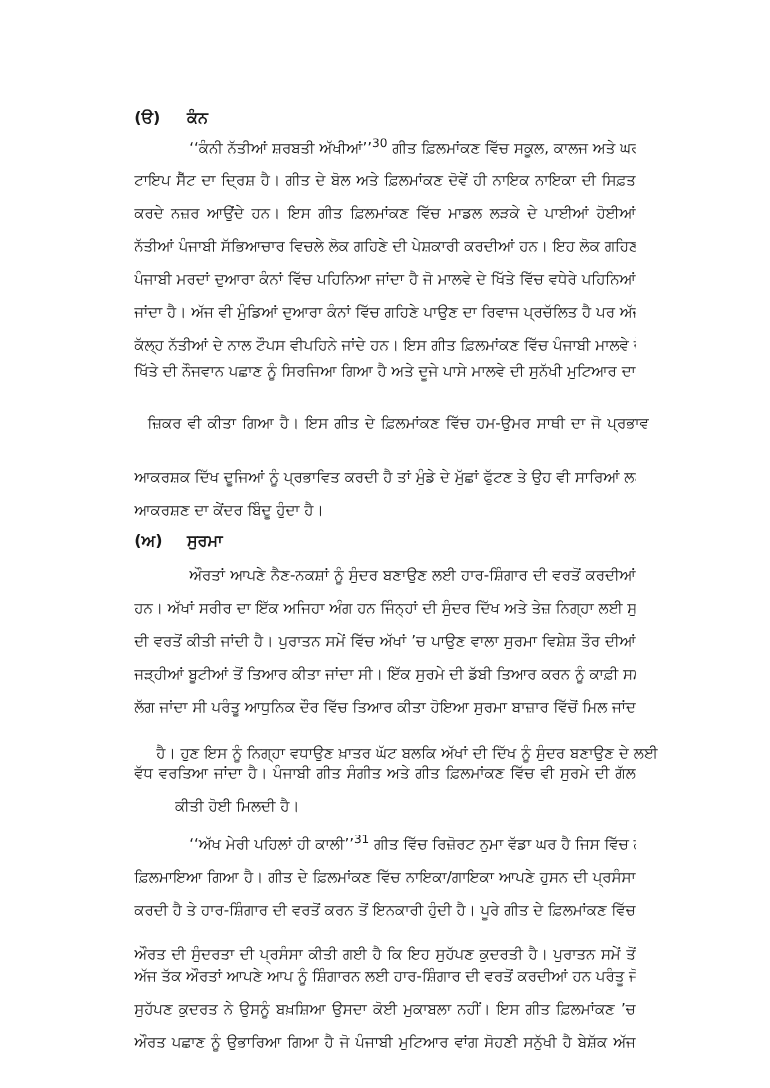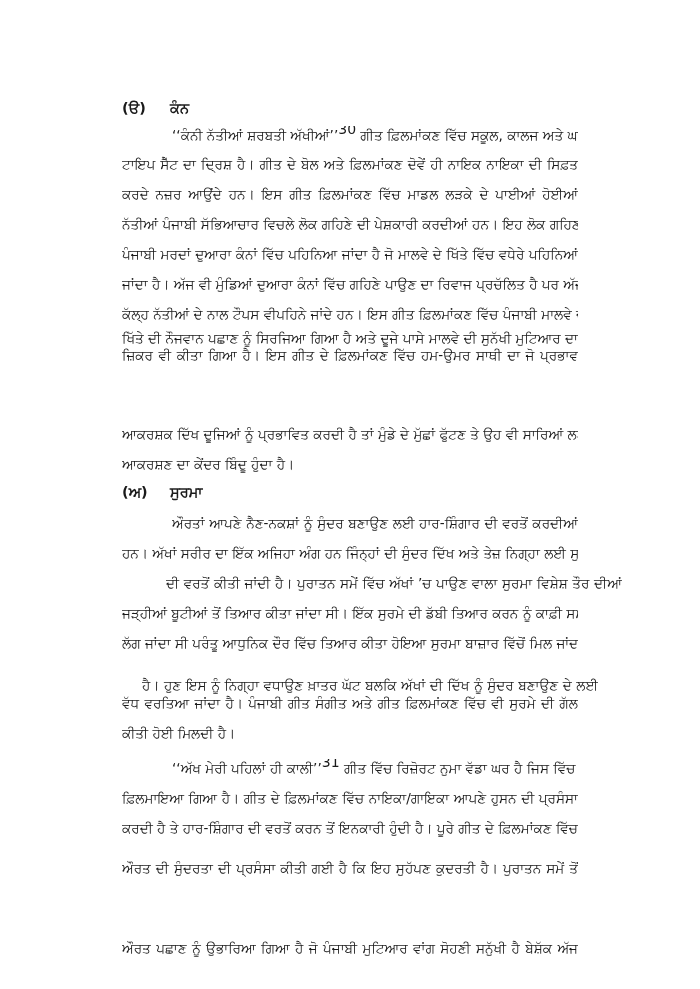--- a/index.html
+++ b/index.html
@@ -5,58 +5,60 @@
   html, body { margin:0; padding:0; background:#ffffff; }
   body { width:700px; height:989px; position:relative; overflow:hidden;
          font-family:"DejaVu Sans", sans-serif; color:#1a1a1a; }
   .page { position:absolute; left:0; top:0; width:700px; height:989px; }
   .heading { position:absolute; left:122px; font-size:14.5px; font-weight:bold; white-space:nowrap; }
   .heading .num { display:inline-block; width:48px; }
   .line { position:absolute; left:122px; width:456px; font-size:13.6px; line-height:18px;
           white-space:nowrap; text-align:justify; text-align-last:justify; overflow:hidden; }
   .line.indent { left:172px; width:406px; }
   .line.last { text-align-last:left; }
-  sup { font-size:14px; vertical-align:super; line-height:0; }
+  sup { font-size:11px; vertical-align:super; line-height:0; }
   .pagenum { position:absolute; top:938px; left:0; width:700px; text-align:center;
              font-family:"Liberation Serif", serif; font-size:15px; }
 </style>
 </head>
 <body>
 
 <div class="page">
 
   <div class="heading" style="top:100px;">
     <span class="num">(ੳ)</span><span>ਕੰਨ</span>
   </div>
 
   <div class="line indent" style="top:126px;"><span id="s0l0">‘‘ਕੰਨੀ ਨੱਤੀਆਂ ਸ਼ਰਬਤੀ ਅੱਖੀਆਂ’’<sup>30</sup> ਗੀਤ ਫ਼ਿਲਮਾਂਕਣ ਵਿੱਚ ਸਕੂਲ, ਕਾਲਜ ਅਤੇ ਘਰ</span></div>
   <div class="line" style="top:155px;">ਟਾਇਪ ਸੈੱਟ ਦਾ ਦ੍ਰਿਸ਼ ਹੈ। ਗੀਤ ਦੇ ਬੋਲ ਅਤੇ ਫ਼ਿਲਮਾਂਕਣ ਦੋਵੇਂ ਹੀ ਨਾਇਕ ਨਾਇਕਾ ਦੀ ਸਿਫ਼ਤ</div>
   <div class="line" style="top:185px;">ਕਰਦੇ ਨਜ਼ਰ ਆਉਂਦੇ ਹਨ। ਇਸ ਗੀਤ ਫ਼ਿਲਮਾਂਕਣ ਵਿੱਚ ਮਾਡਲ ਲੜਕੇ ਦੇ ਪਾਈਆਂ ਹੋਈਆਂ</div>
   <div class="line" style="top:215px;">ਨੱਤੀਆਂ ਪੰਜਾਬੀ ਸੱਭਿਆਚਾਰ ਵਿਚਲੇ ਲੋਕ ਗਹਿਣੇ ਦੀ ਪੇਸ਼ਕਾਰੀ ਕਰਦੀਆਂ ਹਨ। ਇਹ ਲੋਕ ਗਹਿਣਾ</div>
   <div class="line" style="top:245px;">ਪੰਜਾਬੀ ਮਰਦਾਂ ਦੁਆਰਾ ਕੰਨਾਂ ਵਿੱਚ ਪਹਿਨਿਆ ਜਾਂਦਾ ਹੈ ਜੋ ਮਾਲਵੇ ਦੇ ਖਿੱਤੇ ਵਿੱਚ ਵਧੇਰੇ ਪਹਿਨਿਆਂ</div>
   <div class="line" style="top:275px;">ਜਾਂਦਾ ਹੈ। ਅੱਜ ਵੀ ਮੁੰਡਿਆਂ ਦੁਆਰਾ ਕੰਨਾਂ ਵਿੱਚ ਗਹਿਣੇ ਪਾਉਣ ਦਾ ਰਿਵਾਜ ਪ੍ਰਚੱਲਿਤ ਹੈ ਪਰ ਅੱਜ</div>
   <div class="line" style="top:305px;">ਕੱਲ੍ਹ ਨੱਤੀਆਂ ਦੇ ਨਾਲ ਟੌਪਸ ਵੀਪਹਿਨੇ ਜਾਂਦੇ ਹਨ। ਇਸ ਗੀਤ ਫ਼ਿਲਮਾਂਕਣ ਵਿੱਚ ਪੰਜਾਬੀ ਮਾਲਵੇ ਦੇ</div>
   <div class="line" style="top:329px;">ਖਿੱਤੇ ਦੀ ਨੌਜਵਾਨ ਪਛਾਣ ਨੂੰ ਸਿਰਜਿਆ ਗਿਆ ਹੈ ਅਤੇ ਦੂਜੇ ਪਾਸੇ ਮਾਲਵੇ ਦੀ ਸੁਨੱਖੀ ਮੁਟਿਆਰ ਦਾ</div>
-  <div class="line" style="top:346px;">ਜ਼ਿਕਰ ਵੀ ਕੀਤਾ ਗਿਆ ਹੈ। ਇਸ ਗੀਤ ਦੇ ਫ਼ਿਲਮਾਂਕਣ ਵਿੱਚ ਹਮ-ਉਮਰ ਸਾਥੀ ਦਾ ਜੋ ਪ੍ਰਭਾਵ</div>
+  <div class="line" style="top:376px;margin-left:12px;">ਜ਼ਿਕਰ ਵੀ ਕੀਤਾ ਗਿਆ ਹੈ। ਇਸ ਗੀਤ ਦੇ ਫ਼ਿਲਮਾਂਕਣ ਵਿੱਚ ਹਮ-ਉਮਰ ਸਾਥੀ ਦਾ ਜੋ ਪ੍ਰਭਾਵ</div>
   <div class="line" style="top:425px;">ਆਕਰਸ਼ਕ ਦਿੱਖ ਦੂਜਿਆਂ ਨੂੰ ਪ੍ਰਭਾਵਿਤ ਕਰਦੀ ਹੈ ਤਾਂ ਮੁੰਡੇ ਦੇ ਮੁੱਛਾਂ ਫੁੱਟਣ ਤੇ ਉਹ ਵੀ ਸਾਰਿਆਂ ਲਈ</div>
   <div class="line last" style="top:455px;">ਆਕਰਸ਼ਣ ਦਾ ਕੇਂਦਰ ਬਿੰਦੂ ਹੁੰਦਾ ਹੈ।</div>
 
   <div class="heading" style="top:484px;">
     <span class="num">(ਅ)</span><span>ਸੁਰਮਾ</span>
   </div>
 
   <div class="line indent" style="top:514px;">ਔਰਤਾਂ ਆਪਣੇ ਨੈਣ-ਨਕਸ਼ਾਂ ਨੂੰ ਸੁੰਦਰ ਬਣਾਉਣ ਲਈ ਹਾਰ-ਸ਼ਿੰਗਾਰ ਦੀ ਵਰਤੋਂ ਕਰਦੀਆਂ</div>
   <div class="line" style="top:544px;">ਹਨ। ਅੱਖਾਂ ਸਰੀਰ ਦਾ ਇੱਕ ਅਜਿਹਾ ਅੰਗ ਹਨ ਜਿੰਨ੍ਹਾਂ ਦੀ ਸੁੰਦਰ ਦਿੱਖ ਅਤੇ ਤੇਜ਼ ਨਿਗ੍ਹਾ ਲਈ ਸੁਰਮੇ</div>
-  <div class="line" style="top:574px;margin-left:44px;">ਦੀ ਵਰਤੋਂ ਕੀਤੀ ਜਾਂਦੀ ਹੈ। ਪੁਰਾਤਨ ਸਮੇਂ ਵਿੱਚ ਅੱਖਾਂ ’ਚ ਪਾਉਣ ਵਾਲਾ ਸੁਰਮਾ ਵਿਸ਼ੇਸ਼ ਤੌਰ ਦੀਆਂ</div>
+  <div class="line" style="top:574px;">ਦੀ ਵਰਤੋਂ ਕੀਤੀ ਜਾਂਦੀ ਹੈ। ਪੁਰਾਤਨ ਸਮੇਂ ਵਿੱਚ ਅੱਖਾਂ ’ਚ ਪਾਉਣ ਵਾਲਾ ਸੁਰਮਾ ਵਿਸ਼ੇਸ਼ ਤੌਰ ਦੀਆਂ</div>
   <div class="line" style="top:604px;">ਜੜ੍ਹੀਆਂ ਬੂਟੀਆਂ ਤੋਂ ਤਿਆਰ ਕੀਤਾ ਜਾਂਦਾ ਸੀ। ਇੱਕ ਸੁਰਮੇ ਦੀ ਡੱਬੀ ਤਿਆਰ ਕਰਨ ਨੂੰ ਕਾਫ਼ੀ ਸਮਾਂ</div>
   <div class="line" style="top:634px;">ਲੱਗ ਜਾਂਦਾ ਸੀ ਪਰੰਤੂ ਆਧੁਨਿਕ ਦੌਰ ਵਿੱਚ ਤਿਆਰ ਕੀਤਾ ਹੋਇਆ ਸੁਰਮਾ ਬਾਜ਼ਾਰ ਵਿੱਚੋਂ ਮਿਲ ਜਾਂਦਾ</div>
   <div class="line" style="top:676px;margin-left:20px;">ਹੈ। ਹੁਣ ਇਸ ਨੂੰ ਨਿਗ੍ਹਾ ਵਧਾਉਣ ਖ਼ਾਤਰ ਘੱਟ ਬਲਕਿ ਅੱਖਾਂ ਦੀ ਦਿੱਖ ਨੂੰ ਸੁੰਦਰ ਬਣਾਉਣ ਦੇ ਲਈ</div>
   <div class="line" style="top:694px;">ਵੱਧ ਵਰਤਿਆ ਜਾਂਦਾ ਹੈ। ਪੰਜਾਬੀ ਗੀਤ ਸੰਗੀਤ ਅਤੇ ਗੀਤ ਫ਼ਿਲਮਾਂਕਣ ਵਿੱਚ ਵੀ ਸੁਰਮੇ ਦੀ ਗੱਲ</div>
-  <div class="line last" style="top:724px;">ਕੀਤੀ ਹੋਈ ਮਿਲਦੀ ਹੈ।</div>
+  <div class="line last" style="top:724px;margin-left:37px;">ਕੀਤੀ ਹੋਈ ਮਿਲਦੀ ਹੈ।</div>
 
   <div class="line indent" style="top:759px;"><span>‘‘ਅੱਖ ਮੇਰੀ ਪਹਿਲਾਂ ਹੀ ਕਾਲੀ’’<sup>31</sup> ਗੀਤ ਵਿੱਚ ਰਿਜ਼ੋਰਟ ਨੁਮਾ ਵੱਡਾ ਘਰ ਹੈ ਜਿਸ ਵਿੱਚ ਗੀਤ</span></div>
   <div class="line" style="top:789px;">ਫ਼ਿਲਮਾਇਆ ਗਿਆ ਹੈ। ਗੀਤ ਦੇ ਫ਼ਿਲਮਾਂਕਣ ਵਿੱਚ ਨਾਇਕਾ/ਗਾਇਕਾ ਆਪਣੇ ਹੁਸਨ ਦੀ ਪ੍ਰਸੰਸਾ</div>
   <div class="line" style="top:819px;">ਕਰਦੀ ਹੈ ਤੇ ਹਾਰ-ਸ਼ਿੰਗਾਰ ਦੀ ਵਰਤੋਂ ਕਰਨ ਤੋਂ ਇਨਕਾਰੀ ਹੁੰਦੀ ਹੈ। ਪੂਰੇ ਗੀਤ ਦੇ ਫ਼ਿਲਮਾਂਕਣ ਵਿੱਚ</div>
   <div class="line" style="top:827px;margin-top:32px;">ਔਰਤ ਦੀ ਸੁੰਦਰਤਾ ਦੀ ਪ੍ਰਸੰਸਾ ਕੀਤੀ ਗਈ ਹੈ ਕਿ ਇਹ ਸੁਹੱਪਣ ਕੁਦਰਤੀ ਹੈ। ਪੁਰਾਤਨ ਸਮੇਂ ਤੋਂ</div>
+  <div class="line" style="top:879px;">ਅੱਜ ਤੱਕ ਔਰਤਾਂ ਆਪਣੇ ਆਪ ਨੂੰ ਸ਼ਿੰਗਾਰਨ ਲਈ ਹਾਰ-ਸ਼ਿੰਗਾਰ ਦੀ ਵਰਤੋਂ ਕਰਦੀਆਂ ਹਨ ਪਰੰਤੂ ਜੋ</div>
+  <div class="line" style="top:909px;">ਸੁਹੱਪਣ ਕੁਦਰਤ ਨੇ ਉਸਨੂੰ ਬਖ਼ਸ਼ਿਆ ਉਸਦਾ ਕੋਈ ਮੁਕਾਬਲਾ ਨਹੀਂ। ਇਸ ਗੀਤ ਫ਼ਿਲਮਾਂਕਣ ’ਚ</div>
   <div class="line" style="top:939px;">ਔਰਤ ਪਛਾਣ ਨੂੰ ਉਭਾਰਿਆ ਗਿਆ ਹੈ ਜੋ ਪੰਜਾਬੀ ਮੁਟਿਆਰ ਵਾਂਗ ਸੋਹਣੀ ਸਨੁੱਖੀ ਹੈ ਬੇਸ਼ੱਕ ਅੱਜ</div>
 
   <div class="pagenum" style="top:1004px;">109</div>
 </div>
 
 </body></html>

